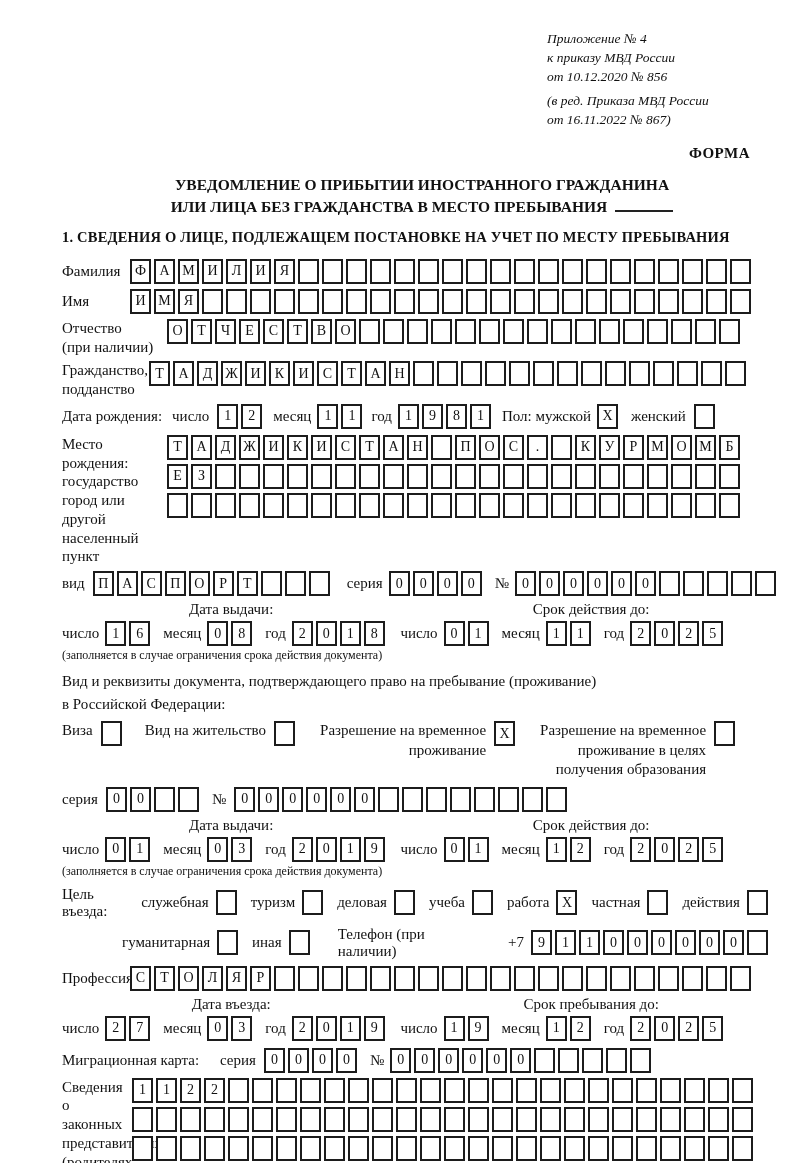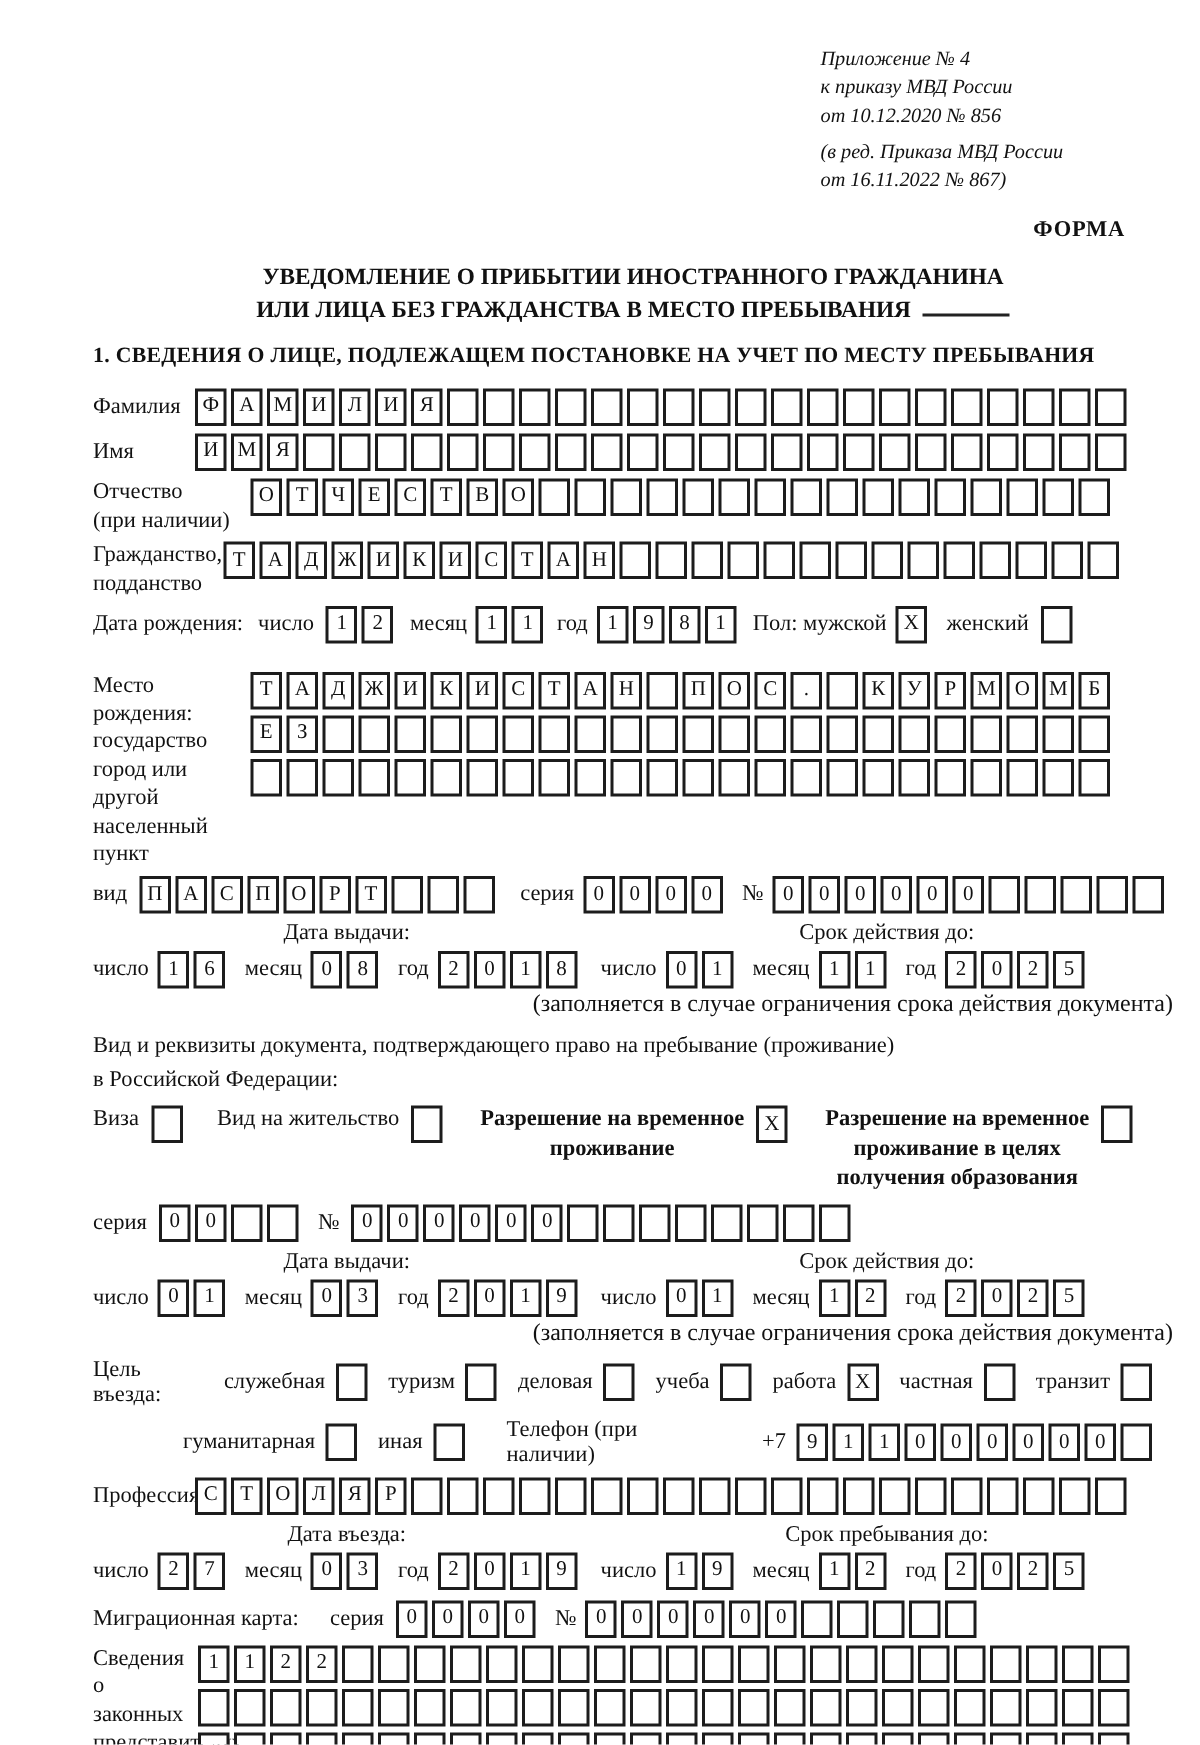--- a/index.html
+++ b/index.html
@@ -47,27 +47,27 @@
 
   
   .daterow { display: flex; margin-bottom: 2px; }
   .datecol { display: flex; flex-direction: column; }
   .datecol.left { flex: 0 0 47%; }
   .datecol.right { flex: 0 0 53%; }
   .datetitle { text-align: center; margin-bottom: 3px; }
   .dateline { display: flex; align-items: center; }
   .dateline span { margin-right: 6px; }
   .dateline .cells { margin-right: 10px; }
-  .note-right { text-align: right; font-size: 16px; margin: 1px 0 7px 0; }
+  .note-right { font-size: 12px; margin: 1px 0 7px 0; }
 
   
   .opts { display: flex; align-items: flex-start; margin-bottom: 7px; }
   .opt { display: flex; align-items: flex-start; margin-right: 14px; }
   .opt-label { line-height: 1.3; margin-right: 8px; }
-  .opt-label.c { text-align: center; white-space: pre-line; font-weight: bold; }
+  .opt-label.c { text-align: right; white-space: pre-line; }
 
   .purpose-row { display: flex; align-items: center; margin-bottom: 6px; }
   .purpose-row .p-label { margin-right: 7px; }
   .purpose-row .cells { margin-right: 11px; }
 
   .reps { display: flex; align-items: flex-start; margin-top: 3px; }
   .reps .label { width: 70px; }
 
   .intro { line-height: 1.5; margin: 2px 0 6px 0; }
 </style>
@@ -243,21 +243,21 @@
     <span class="mr6">Пол: мужской</span>
     <div class="cells mr10">
         <div class="cell">X</div>
       </div>
     <span class="mr8">женский</span>
     <div class="cells">
         <div class="cell"></div>
       </div>
   </div>
 
-  <div class="row top" style="margin-top:19px;">
+  <div class="row top" style="margin-top:6px;">
     <div class="label w105 pre">Место рождения:
 государство
 город или другой
 населенный пункт</div>
     <div class="stack">
       <div class="cells">
           <div class="cell">Т</div>
           <div class="cell">А</div>
           <div class="cell">Д</div>
           <div class="cell">Ж</div>
@@ -550,21 +550,21 @@
         <div class="cell"></div>
       </div>
     <span class="p-label">работа</span>
     <div class="cells">
         <div class="cell">X</div>
       </div>
     <span class="p-label">частная</span>
     <div class="cells">
         <div class="cell"></div>
       </div>
-    <span class="p-label">транзит</span>
+    <span class="p-label">действия</span>
     <div class="cells">
         <div class="cell"></div>
       </div>
   </div>
 
   <div class="purpose-row" style="padding-left:60px;">
     <span class="p-label">гуманитарная</span>
     <div class="cells">
         <div class="cell"></div>
       </div>

